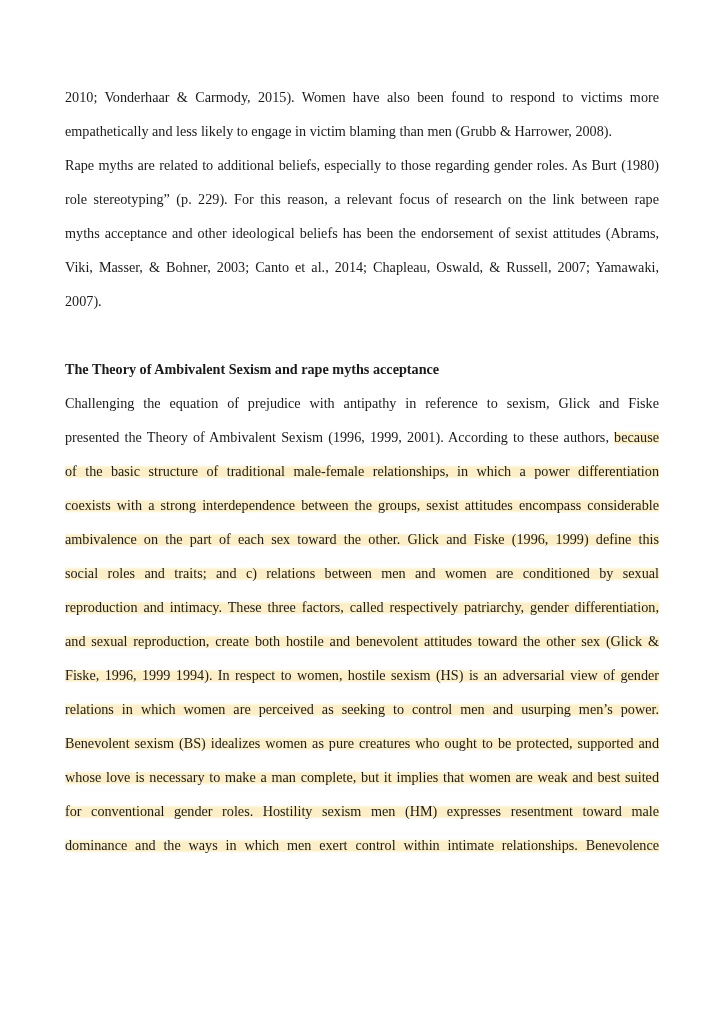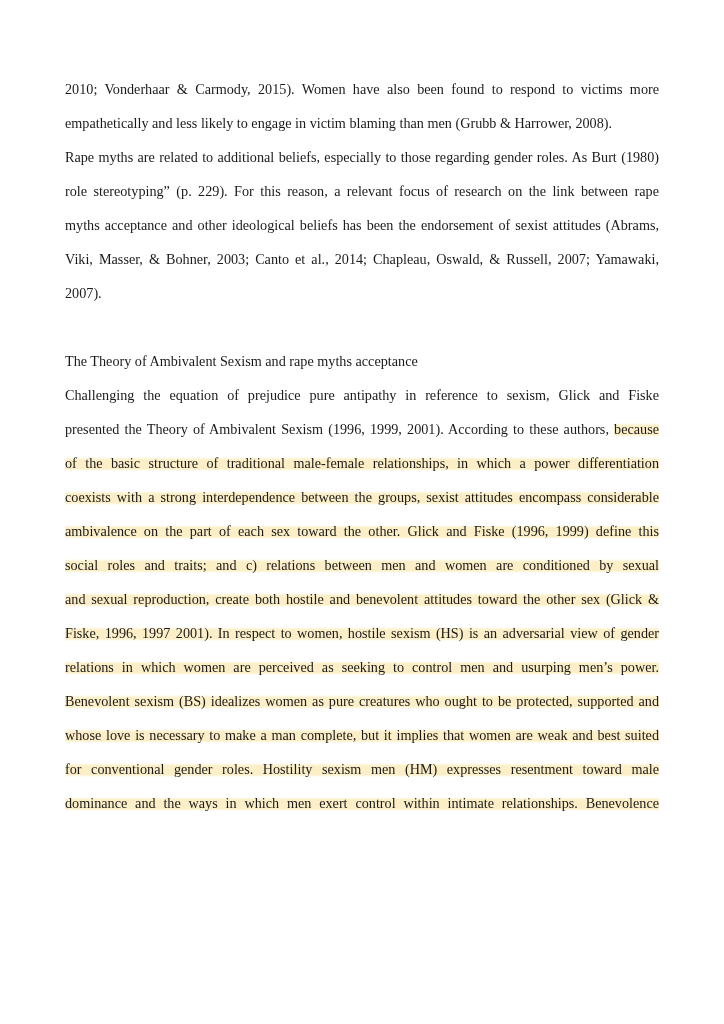--- a/index.html
+++ b/index.html
@@ -1,57 +1,58 @@
 <!DOCTYPE html>
 <html><head>
 <meta charset="utf-8">
 <style>
   html, body { margin: 0; padding: 0; background: #ffffff; }
   body { width: 724px; height: 1024px; overflow: hidden; position: relative; }
   .page {
-    position: absolute; left: 65px; top: 72px; width: 594px;
+    position: absolute; left: 65px; top: 80px; width: 594px;
     font-family: "Liberation Serif", serif;
     font-size: 14.2px; color: #1a1a1a;
   }
   .line {
     display: block; height: 34px; line-height: 34px;
     text-align: justify; text-align-last: justify; white-space: nowrap;
   }
   .line.last { text-align-last: left; }
   .line span { white-space: normal; }
   .hl { background: linear-gradient(to bottom, rgba(255,255,255,0) 12%, #fcefc7 30%, #fcefc7 85%, rgba(255,255,255,0) 100%); }
   .gap { height: 34px; }
-  .heading { font-weight: normal; text-align: left; text-align-last: left; }
+  .heading { font-weight: bold; text-align: left; text-align-last: left; }
 </style>
 </head>
 <body>
 
 <div class="page">
   <div>
     <div class="line"><span>2010; Vonderhaar &amp; Carmody, 2015).  Women have also been found to respond to victims more</span></div>
     <div class="line last"><span>empathetically and less likely to engage in victim blaming than men (Grubb &amp; Harrower, 2008).</span></div>
     <div class="line"><span>Rape myths are related to additional beliefs, especially to those regarding gender roles. As Burt (1980)</span></div>
     <div class="line"><span>role stereotyping” (p. 229). For this reason, a relevant focus of research on the link between rape</span></div>
     <div class="line"><span>myths acceptance and other ideological beliefs has been the endorsement of sexist attitudes (Abrams,</span></div>
     <div class="line"><span>Viki, Masser, &amp; Bohner, 2003; Canto et al., 2014; Chapleau, Oswald, &amp; Russell, 2007; Yamawaki,</span></div>
     <div class="line last"><span>2007).</span></div>
   </div>
 
   <div class="gap"></div>
 
   <div class="line heading">The Theory of Ambivalent Sexism and rape myths acceptance</div>
 
   <div>
-    <div class="line"><span>Challenging the equation of prejudice pure antipathy in reference to sexism, Glick and Fiske</span></div>
+    <div class="line"><span>Challenging the equation of prejudice with antipathy in reference to sexism, Glick and Fiske</span></div>
     <div class="line"><span>presented the Theory of Ambivalent Sexism (1996, 1999, 2001). According to these authors, </span><span class="hl">because</span></div>
     <div class="line"><span class="hl">of the basic structure of traditional male-female relationships, in which a power differentiation</span></div>
     <div class="line"><span class="hl">coexists with a strong interdependence between the groups, sexist attitudes encompass considerable</span></div>
     <div class="line"><span class="hl">ambivalence on the part of each sex toward the other. Glick and Fiske (1996, 1999) define this</span></div>
     <div class="line"><span class="hl">social roles and traits; and c) relations between men and women are conditioned by sexual</span></div>
+    <div class="line"><span class="hl">reproduction and intimacy. These three factors, called respectively patriarchy, gender differentiation,</span></div>
     <div class="line"><span class="hl">and sexual reproduction, create both hostile and benevolent attitudes toward the other sex (Glick &amp;</span></div>
-    <div class="line"><span class="hl">Fiske, 1996, 1997 2001). In respect to women, hostile sexism (HS) is an adversarial view of gender</span></div>
+    <div class="line"><span class="hl">Fiske, 1996, 1999 1994). In respect to women, hostile sexism (HS) is an adversarial view of gender</span></div>
     <div class="line"><span class="hl">relations in which women are perceived as seeking to control men and usurping men’s power.</span></div>
     <div class="line"><span class="hl">Benevolent sexism (BS) idealizes women as pure creatures who ought to be protected, supported and</span></div>
     <div class="line"><span class="hl">whose love is necessary to make a man complete, but it implies that women are weak and best suited</span></div>
     <div class="line"><span class="hl">for conventional gender roles. Hostility sexism men (HM) expresses resentment toward male</span></div>
     <div class="line"><span class="hl">dominance and the ways in which men exert control within intimate relationships. Benevolence</span></div>
   </div>
 </div>
 
 </body></html>

